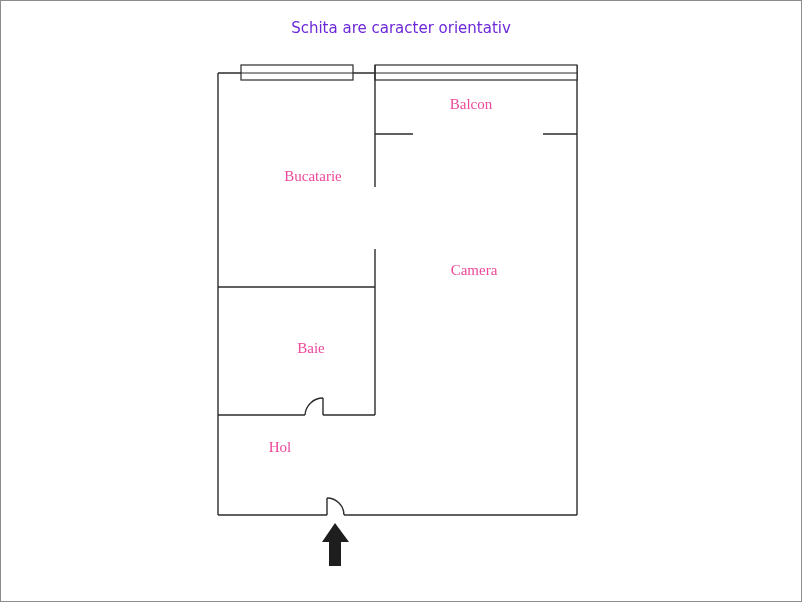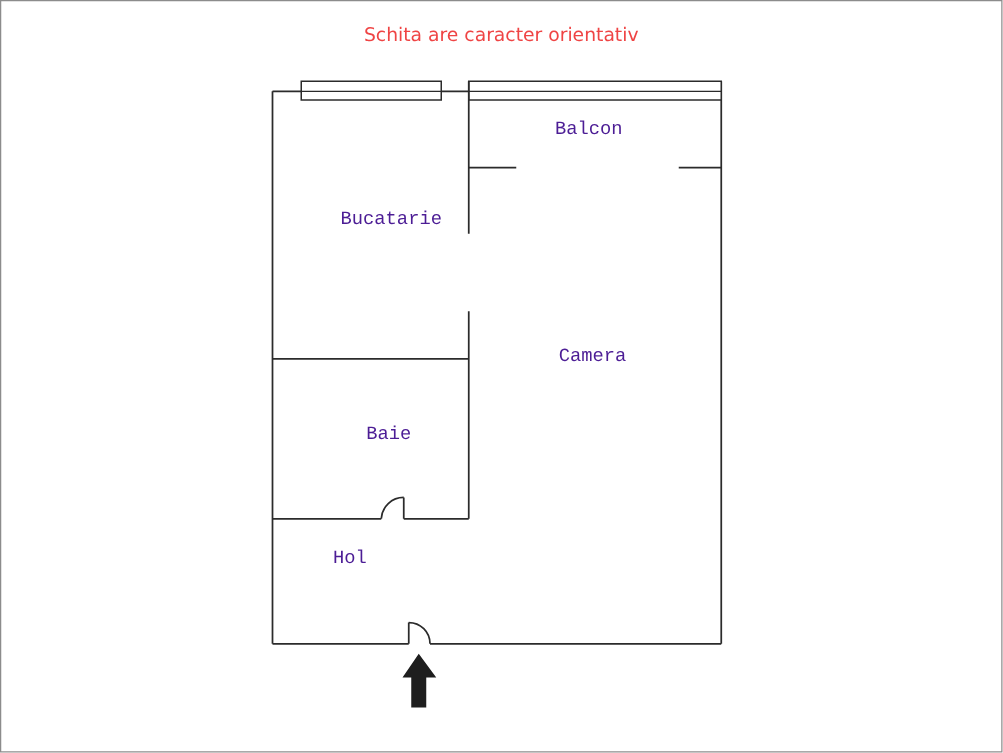--- a/index.html
+++ b/index.html
@@ -3,26 +3,26 @@
   <meta charset="utf-8">
   <style>
     html, body { margin: 0; padding: 0; background: #ffffff; }
     body { width: 802px; height: 602px; overflow: hidden; }
     .frame {
       position: relative; width: 800px; height: 600px;
       border: 1px solid #8c8c8c; background: #ffffff;
     }
     .title {
       position: absolute; left: 0; top: 18px; width: 800px; text-align: center;
-      font-family: "DejaVu Sans", sans-serif; font-size: 15px; color: #ef4444;
+      font-family: "DejaVu Sans", sans-serif; font-size: 15px; color: #6d28d9;
     }
     svg.plan { position: absolute; left: 0; top: 0; }
     .room-label {
-      position: absolute; font-family: Liberation Mono, monospace;
-      font-size: 15px; color: #4c1d95; white-space: nowrap;
+      position: absolute; font-family: Liberation Serif, serif;
+      font-size: 15px; color: #ec4899; white-space: nowrap;
       transform: translate(-50%, -50%);
     }
     .wall { stroke: #2b2b2b; stroke-width: 1.4; fill: none; }
     .win  { stroke: #2b2b2b; stroke-width: 1.2; fill: #ffffff; }
     .winmid { stroke: #2b2b2b; stroke-width: 1; }
     .arrow { fill: #1e1e1e; }
   </style>
 </head>
 <body>
 
@@ -73,16 +73,16 @@
       <path class="wall" d="M 326 497 A 17 17 0 0 1 343 514"></path>
     </g>
 
     <g>
       <polygon class="arrow" points="334,522 348,541 340,541 340,565 328,565 328,541 321,541"></polygon>
     </g>
   </svg>
 
   <div class="room-label" style="left:470px; top:103px;">Balcon</div>
   <div class="room-label" style="left:312px; top:175px;">Bucatarie</div>
-  <div class="room-label" style="left:473px; top:284px;">Camera</div>
+  <div class="room-label" style="left:473px; top:269px;">Camera</div>
   <div class="room-label" style="left:310px; top:347px;">Baie</div>
   <div class="room-label" style="left:279px; top:446px;">Hol</div>
 </div>
 
 </body></html>

